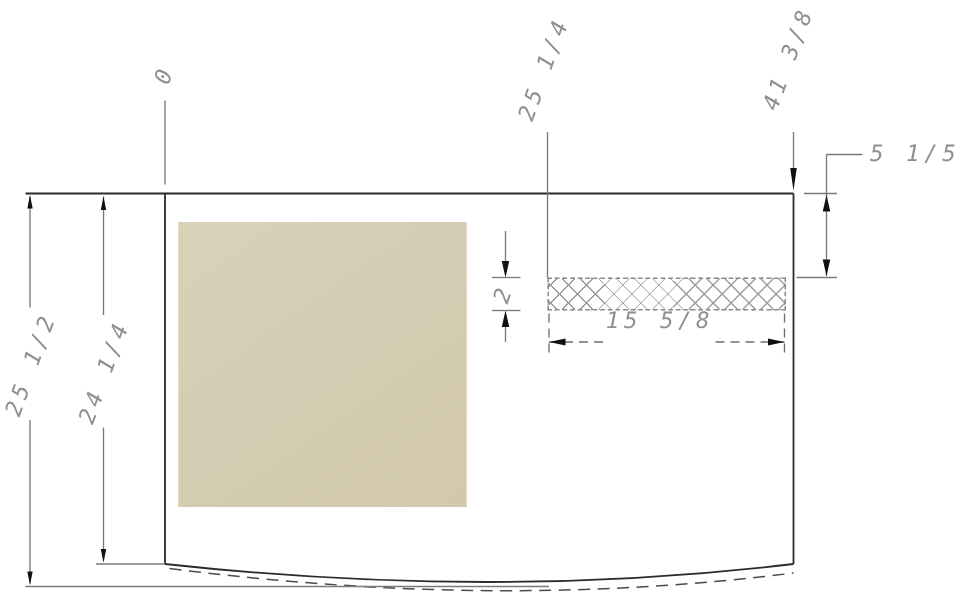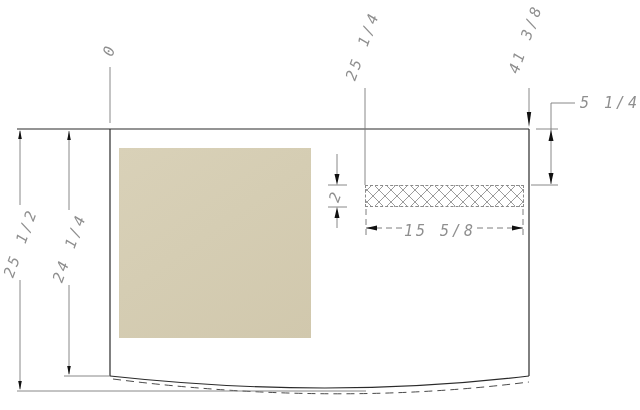--- a/index.html
+++ b/index.html
@@ -94,19 +94,19 @@
       <line x1="366" y1="209" x2="366" y2="236"></line>
       <line x1="523" y1="209" x2="523" y2="236"></line>
     </g>
     <polygon points="366,228 377,225.6 377,230.4" fill="#111"></polygon>
     <polygon points="523,228 512,225.6 512,230.4" fill="#111"></polygon>
   </svg>
 
   <div class="lbl rot" style="left:110px;top:50px;">0</div>
   <div class="lbl rot" style="left:363px;top:46px;">25 1/4</div>
   <div class="lbl rot" style="left:526px;top:39px;">41 3/8</div>
-  <div class="lbl vctr" style="left:580px;top:103px;">5 1/4</div>
+  <div class="lbl vctr" style="left:580px;top:103px;">5 1/5</div>
   <div class="lbl rot" style="left:336px;top:196px;">2</div>
-  <div class="lbl ctr" style="left:440px;top:231px;font-style:italic;">15 5/8</div>
+  <div class="lbl ctr" style="left:440px;top:214px;font-style:italic;">15 5/8</div>
   <div class="lbl rot" style="left:21px;top:243px;">25 1/2</div>
   <div class="lbl rot" style="left:70px;top:248px;">24 1/4</div>
 
 </div>
 
 </body></html>

